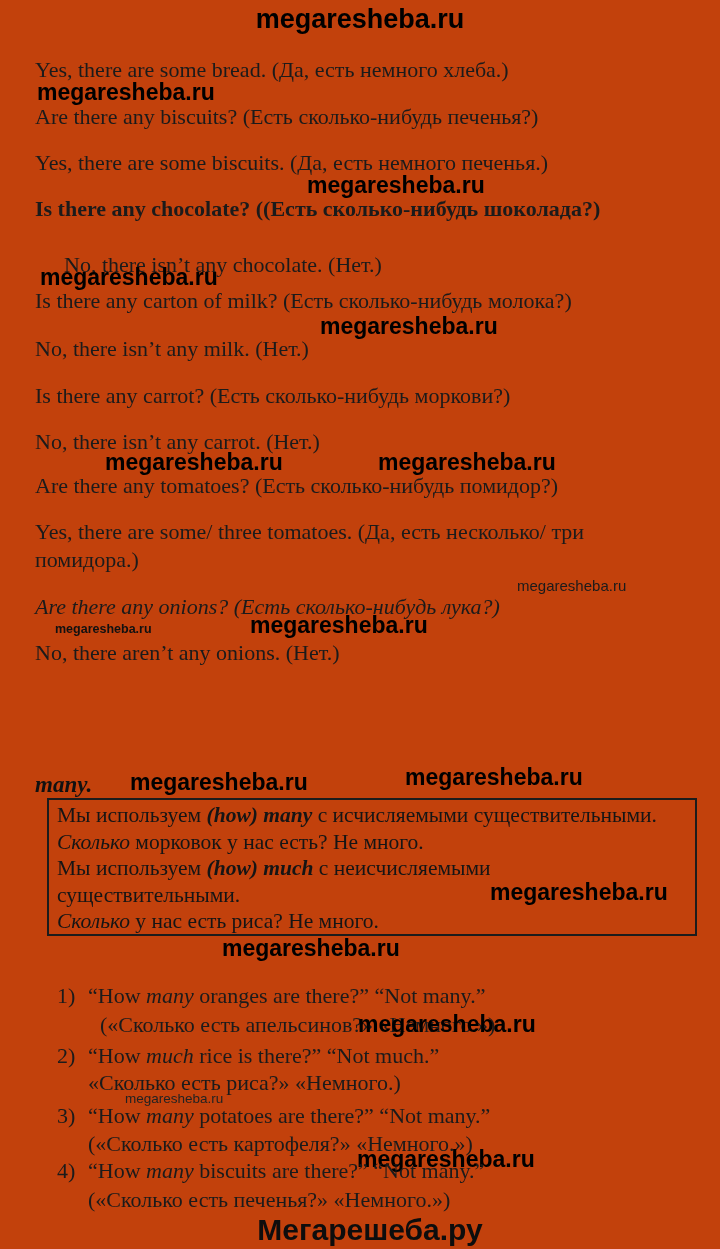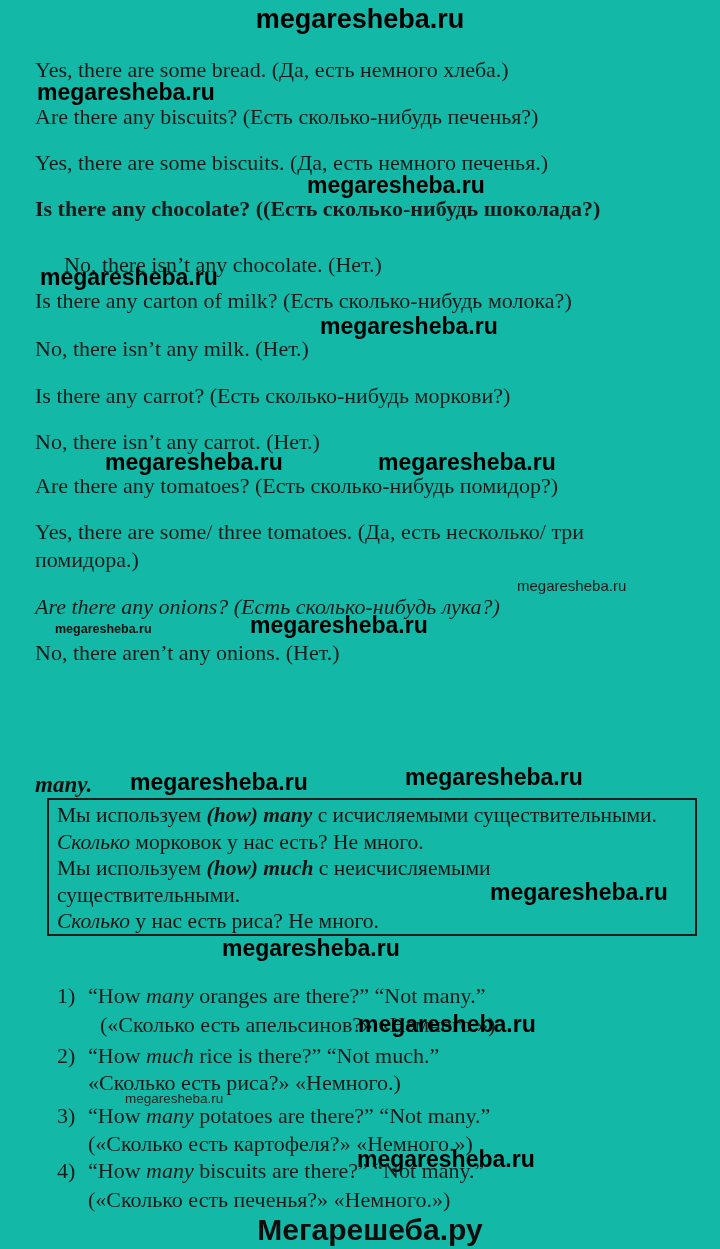--- a/index.html
+++ b/index.html
@@ -1,21 +1,21 @@
 <!DOCTYPE html>
 <html><head>
 <meta charset="utf-8">
 <style>
   html, body { margin: 0; padding: 0; }
   body { background: #ffffff; }
   .page {
     position: relative;
     width: 720px;
     height: 1249px;
-    background: #14b8a6;
+    background: #c2410c;
     color: #000000;
     font-family: "Liberation Serif", serif;
     overflow: hidden;
   }
   .abs { position: absolute; white-space: nowrap; }
   .ln  { font-size: 22px; color: #1b1b1b; }
   .hd  { font-size: 23px; font-weight: bold; color: #111; }
   .hd .it { font-style: italic; }
   .wm  { font-family: "Liberation Sans", sans-serif; font-weight: bold;
          font-size: 23px; color: #000; letter-spacing: 0px; }

